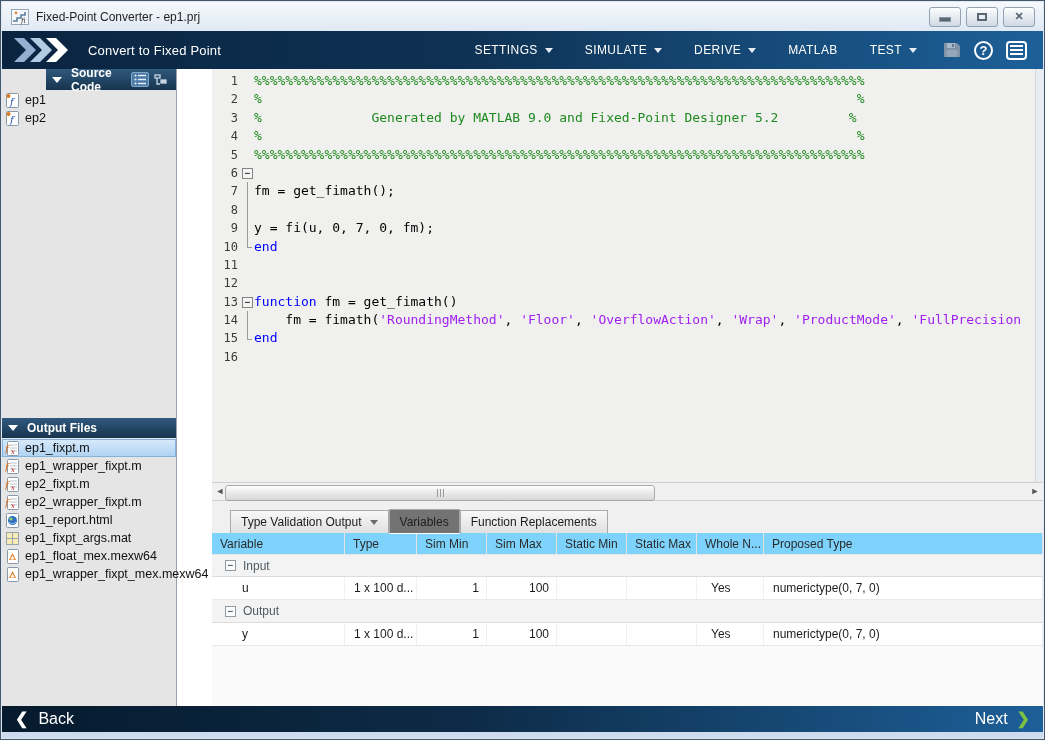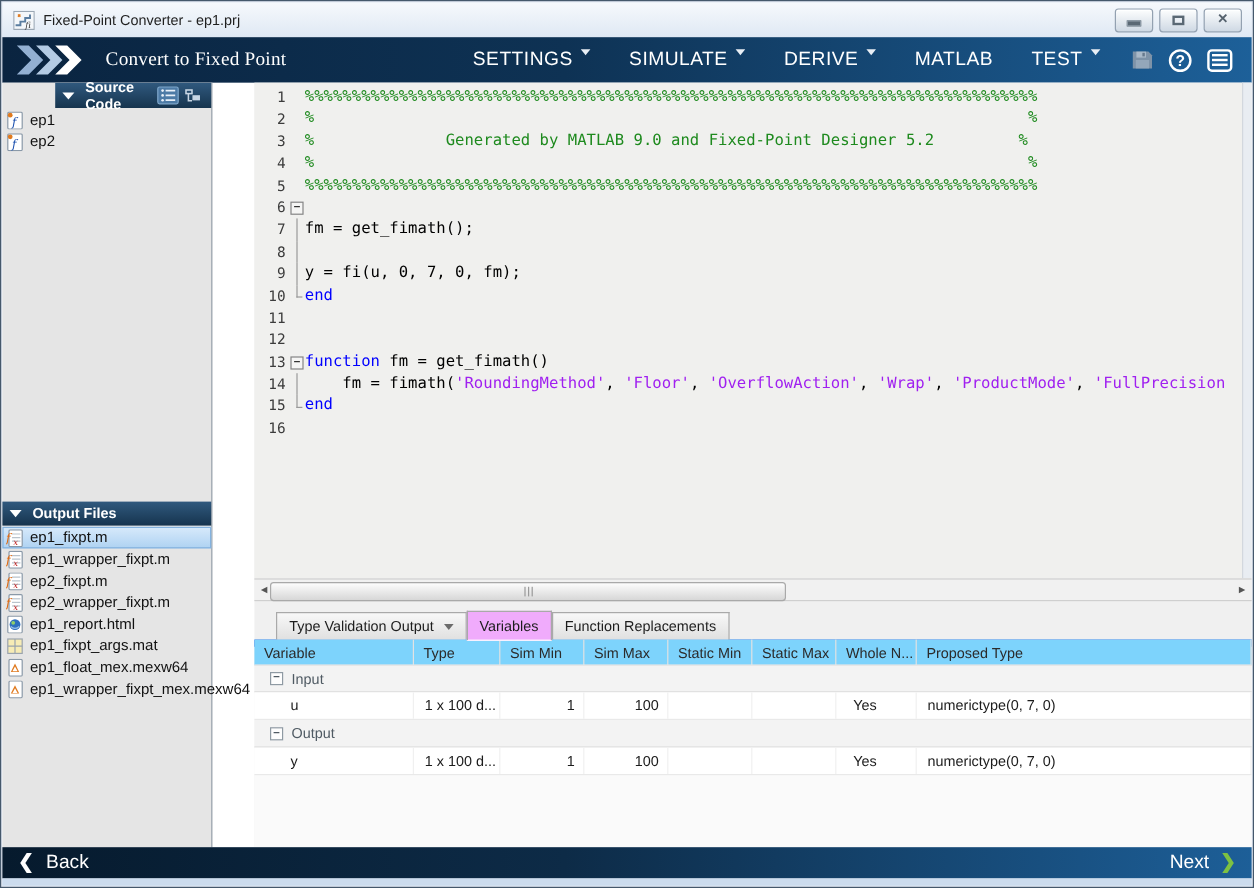--- a/index.html
+++ b/index.html
@@ -11,23 +11,23 @@
   .app-icon{width:18px;height:16px;margin-right:7px;flex:none;}
   .title-text{font-size:12px;color:#1f1f1f;}
   .win-controls{margin-left:auto;display:flex;gap:5px;padding-right:8px;}
   .win-btn{width:30px;height:18px;border:1px solid #93a1b1;border-radius:3px;background:linear-gradient(#fdfefe,#cfd9e4);display:flex;align-items:center;justify-content:center;color:#4d5b68;font-size:10px;box-shadow:inset 0 1px 0 #fff;}
   .win-btn .glyph-min{width:10px;height:3px;background:#5a6874;border:1px solid #8b98a4;margin-top:6px;}
   .win-btn .glyph-max{width:10px;height:8px;border:2px solid #5a6874;box-sizing:border-box;background:#e9eef4;}
   .win-btn .glyph-close{font-size:11px;font-weight:bold;color:#55626e;line-height:1;}
 
   
   .banner{position:absolute;top:30px;left:1px;right:1px;height:38px;background:linear-gradient(90deg,#0a2440 0%,#0e3254 45%,#1d6099 100%);display:flex;align-items:center;padding:0 12px;box-sizing:border-box;}
-  .banner-title{color:#fff;font-size:16px;margin-left:16px;letter-spacing:.2px;font-family:Liberation Serif, serif;}
+  .banner-title{color:#fff;font-size:13px;margin-left:16px;letter-spacing:.2px;}
   .menus{margin-left:auto;display:flex;align-items:center;gap:32px;margin-right:26px;}
-  .menu-item{display:flex;align-items:flex-start;gap:7px;color:#fff;font-size:16px;letter-spacing:.4px;cursor:default;}
+  .menu-item{display:flex;align-items:center;gap:7px;color:#fff;font-size:12px;letter-spacing:.4px;cursor:default;}
   .caret{width:0;height:0;border-left:4px solid transparent;border-right:4px solid transparent;border-top:5px solid #e8eef5;display:inline-block;}
   .banner-icons{display:flex;align-items:center;gap:13px;padding-right:4px;}
   .help-icon{width:19px;height:19px;border:2px solid #fff;border-radius:50%;color:#fff;font-size:13px;font-weight:bold;display:flex;align-items:center;justify-content:center;box-sizing:border-box;}
   .menu-icon{width:21px;height:19px;border:2px solid #fff;border-radius:4px;box-sizing:border-box;display:flex;flex-direction:column;justify-content:center;gap:2px;padding:0 2px;}
   .menu-icon i{display:block;height:2px;background:#fff;}
 
   
   .app-body{position:absolute;top:68px;left:1px;right:1px;bottom:33px;background:#fff;}
   .sidebar{position:absolute;left:0;top:0;bottom:0;width:175px;border-right:1px solid #98a2ac;background:#e5e5e5;box-sizing:border-box;padding-left:44px;}
   .panel-header{height:21px;background:linear-gradient(#30597e,#16344e);display:flex;align-items:center;color:#fff;font-size:12px;font-weight:bold;padding:0 6px;gap:9px;}
@@ -57,21 +57,21 @@
 
   
   .hscroll{position:absolute;top:413px;left:0;right:0;height:19px;background:#f1f1f1;border:1px solid #cfcfcf;border-left:none;border-right:none;box-sizing:border-box;}
   .hs-arrow{position:absolute;top:2px;width:14px;height:13px;color:#555;font-size:9px;line-height:13px;text-align:center;}
   .hs-thumb{position:absolute;left:13px;top:1.5px;width:428px;height:14px;border:1px solid #a9a9a9;border-radius:3px;background:linear-gradient(#fdfdfd,#d7d7d7);display:flex;align-items:center;justify-content:center;gap:2px;}
   .hs-thumb i{display:block;width:1px;height:8px;background:#9a9a9a;}
 
   
   .tabs{position:absolute;top:439px;left:0;right:0;height:25px;display:flex;align-items:flex-end;border-bottom:6px solid #1d4ed8;box-sizing:content-box;padding-left:18px;}
   .tab{height:23px;display:flex;align-items:center;gap:8px;padding:0 10px;font-size:12px;color:#1d1d1d;background:linear-gradient(#f8f8f8,#e0e0e0);border:1px solid #a9a9a9;border-bottom:none;box-sizing:border-box;}
-  .tab.active{background:#f0abfc;height:25px;margin-bottom:-1px;border-bottom:1px solid #fff;z-index:2;}
+  .tab.active{background:#737373;height:25px;margin-bottom:-1px;border-bottom:1px solid #fff;z-index:2;}
   .tab .caret{border-top-color:#6b6b6b;border-left-width:4px;border-right-width:4px;}
 
   
   .thead{position:absolute;top:464px;left:0;right:0;height:21px;background:#7dd3fc;border-bottom:1px solid #c8c8c8;display:flex;}
   .th{font-size:12px;color:#2b2b2b;display:flex;align-items:center;padding-left:8px;border-right:1px solid #e2e2e2;box-sizing:border-box;overflow:hidden;white-space:nowrap;}
   .tbody{position:absolute;top:485px;left:0;right:0;bottom:0;background:#fafafa;}
   .grow{height:23px;background:#f3f3f3;border-bottom:1px solid #dcdcdc;display:flex;align-items:center;gap:7px;padding-left:13px;font-size:12px;color:#4f5a63;box-sizing:border-box;}
   .grow:first-child{border-top:1px solid #e6e6e6;}
   .gbox{width:9px;height:9px;border:1px solid #8f9aa3;background:#fdfdfd;font:bold 9px/8px "DejaVu Sans Mono",monospace;text-align:center;color:#4f5a63;}
   .trow{height:23px;background:#fff;border-bottom:1px solid #e9e9e9;display:flex;box-sizing:border-box;}

